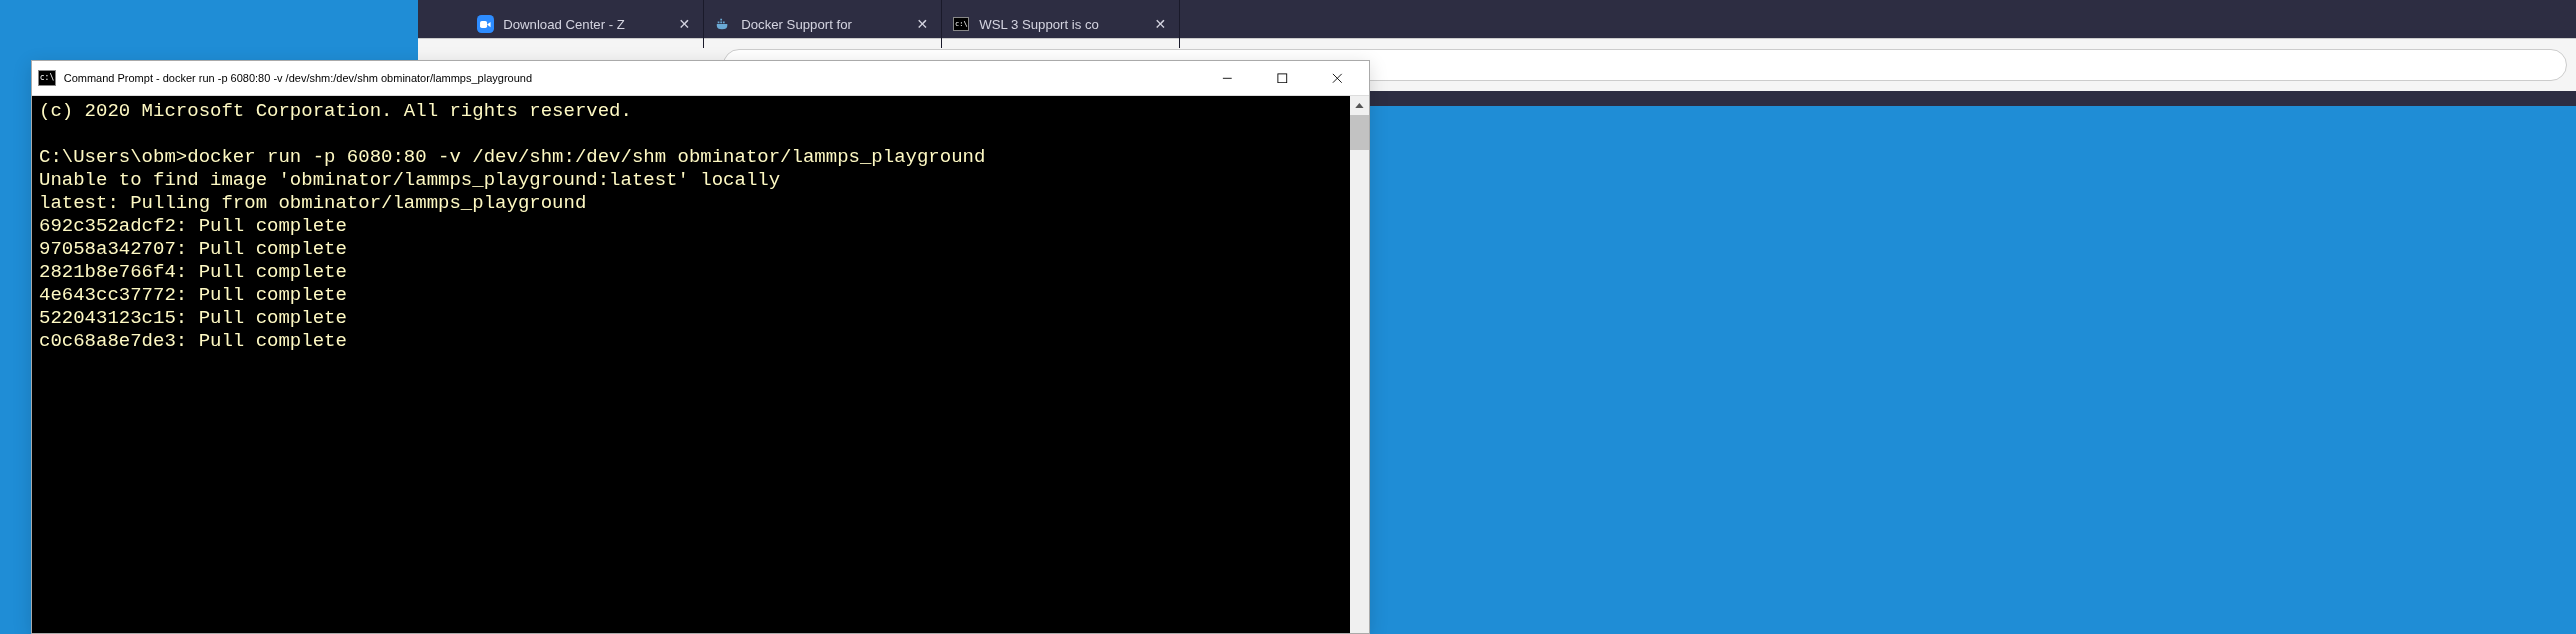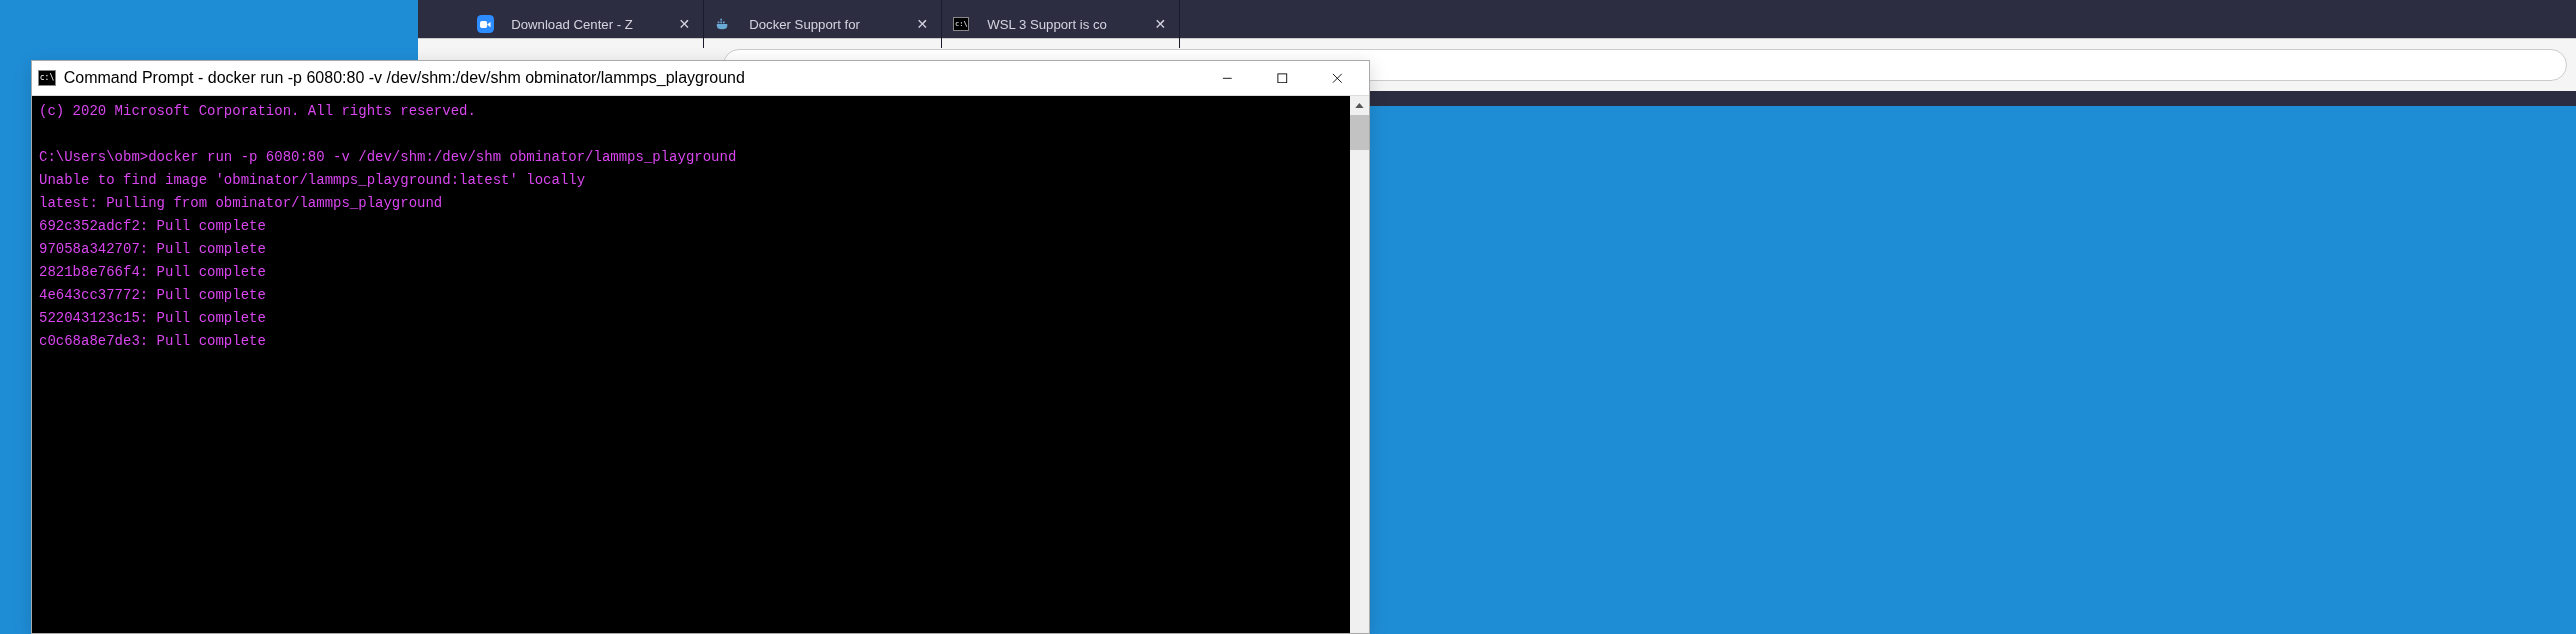--- a/index.html
+++ b/index.html
@@ -37,21 +37,21 @@
       background: #2d2d42;
       padding-left: 48px;
     }
     .browser-tab {
       display: flex;
       align-items: center;
       padding: 0 10.6px;
       height: 48px;
       color: #d4d4e0;
       font-size: 13.2px;
-      gap: 17px;
+      gap: 9px;
       min-width: 238px;
       border-right: 0.9px solid #1a1a2a;
       cursor: pointer;
     }
     .tab-icon {
       width: 17.6px;
       height: 17.6px;
       display: flex;
       align-items: center;
       justify-content: center;
@@ -119,21 +119,21 @@
     .cmd-icon {
       width: 19.4px;
       height: 19.4px;
       margin-right: 7px;
       display: flex;
       align-items: center;
       justify-content: center;
     }
     .cmd-title {
       flex: 1;
-      font-size: 16px;
+      font-size: 11px;
       color: #000;
       white-space: nowrap;
       overflow: hidden;
     }
     .window-controls {
       display: flex;
       gap: 1.8px;
     }
     .window-control {
       width: 53px;
@@ -145,23 +145,23 @@
       color: #000;
     }
     .cmd-body {
       background: #000;
       height: calc(100% - 35px);
       padding: 3.5px 7px;
       position: relative;
       overflow: hidden;
     }
     .cmd-content {
-      color: #d946ef;
+      color: #fef9c3;
       font-family: "Consolas", "Courier New", monospace;
-      font-size: 14px;
+      font-size: 19px;
       line-height: 23px;
       white-space: pre;
     }
     .cmd-scrollbar {
       position: absolute;
       right: 0;
       top: 0;
       width: 19.4px;
       height: 100%;
       background: #f0f0f0;

